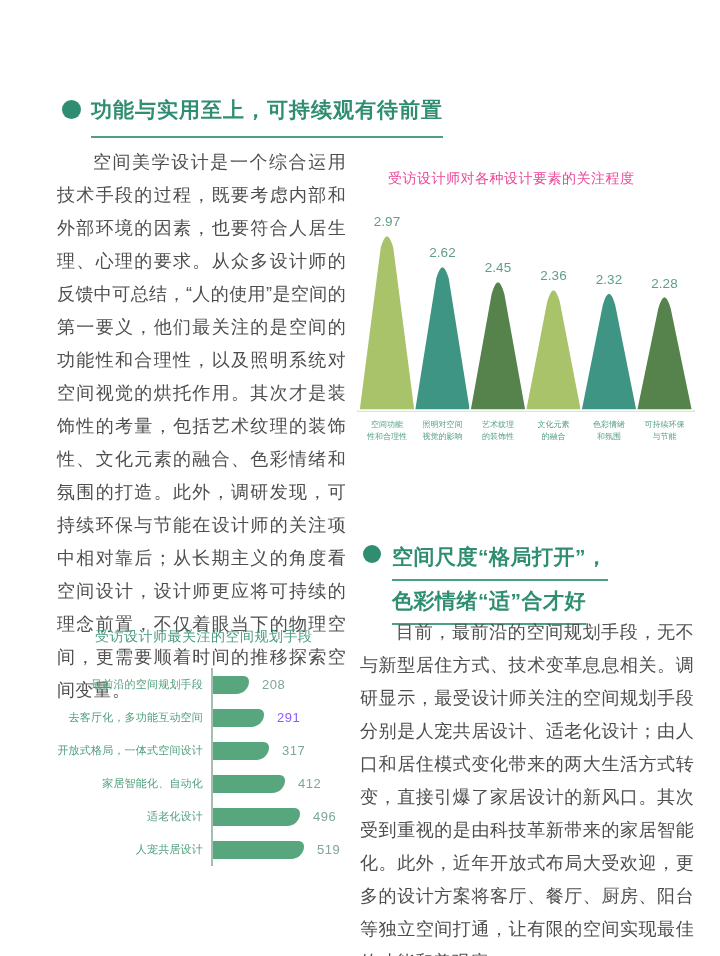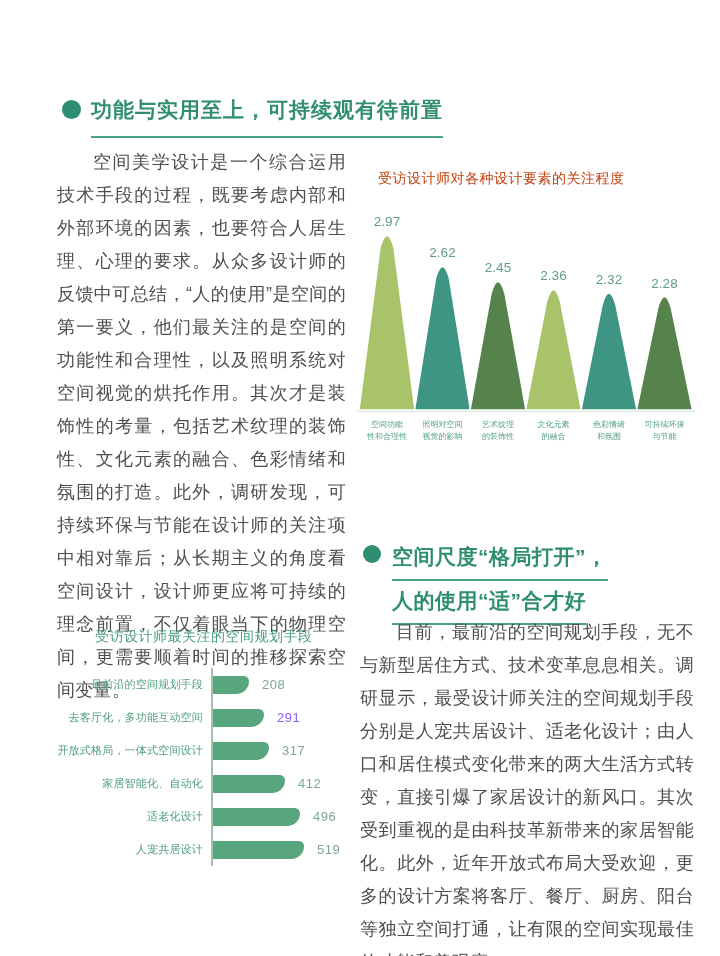--- a/index.html
+++ b/index.html
@@ -20,21 +20,21 @@
   .head2 .tl{padding-bottom:2px;}
   
   .para{
     position:absolute;margin:0;font-size:18px;color:#4E4E4E;text-align:justify;
     text-indent:2em;letter-spacing:0.3px;
   }
   .para-left{left:57px;top:146px;width:289px;line-height:33px;}
   .para-right{left:360px;top:616px;width:334px;line-height:33px;}
   
   .chart1{position:absolute;left:357px;top:170px;width:338px;}
-  .chart1 .chart-title{margin:0 0 0 21px;font-size:14px;color:#c2410c;letter-spacing:0.5px;}
+  .chart1 .chart-title{margin:0 0 0 31px;font-size:14px;color:#ec4899;letter-spacing:0.5px;}
   .chart1 svg{display:block;margin-top:12px;}
   .chart2{position:absolute;left:57px;top:628px;width:300px;}
   .chart2 .chart-title{margin:0 0 0 38px;font-size:14px;color:#4A9B7F;letter-spacing:0.5px;}
   .hbar-rows{margin-top:22px;}
   .hbar-row{display:flex;align-items:center;height:33px;}
   .hbar-label{
     width:146px;flex:0 0 auto;text-align:right;font-size:11px;color:#4E9E7C;
     padding-right:8px;letter-spacing:0.2px;
   }
   .hbar-track{
@@ -77,21 +77,21 @@
         <path d="M 279.5 210 L 300.5 108.54545454545458 Q 307.5 84.54545454545458 314.5 108.54545454545458 L 335.5 210 Z" fill="#56834B" stroke="#ffffff" stroke-width="1.5"></path>
         <text x="307.5" y="87.54545454545458" text-anchor="middle" font-size="13.5" fill="#5F9E8A" font-weight="500">2.28</text>
         <text x="307.5" text-anchor="middle" font-size="8" fill="#55A083"><tspan x="307.5" y="227">可持续环保</tspan><tspan x="307.5" y="239">与节能</tspan></text>
       </svg>
   </div>
 
   <div class="sec-head head2">
     <span class="dot" style="margin-top:8px;width:18px;height:18px"></span>
     <h2 class="h-title">
       <span class="tl">空间尺度“格局打开”，</span><br>
-      <span class="tl">人的使用“适”合才好</span>
+      <span class="tl">色彩情绪“适”合才好</span>
     </h2>
   </div>
 
   <p class="para para-right">目前，最前沿的空间规划手段，无不与新型居住方式、技术变革息息相关。调研显示，最受设计师关注的空间规划手段分别是人宠共居设计、适老化设计；由人口和居住模式变化带来的两大生活方式转变，直接引爆了家居设计的新风口。其次受到重视的是由科技革新带来的家居智能化。此外，近年开放式布局大受欢迎，更多的设计方案将客厅、餐厅、厨房、阳台等独立空间打通，让有限的空间实现最佳的功能和美观度。</p>
 
   <div class="chart2">
     <p class="chart-title">受访设计师最关注的空间规划手段</p>
     <div class="hbar-rows" id="hbar-chart">
         <div class="hbar-row">
           <span class="hbar-label" style="color: rgb(78, 158, 124);">最前沿的空间规划手段</span>

